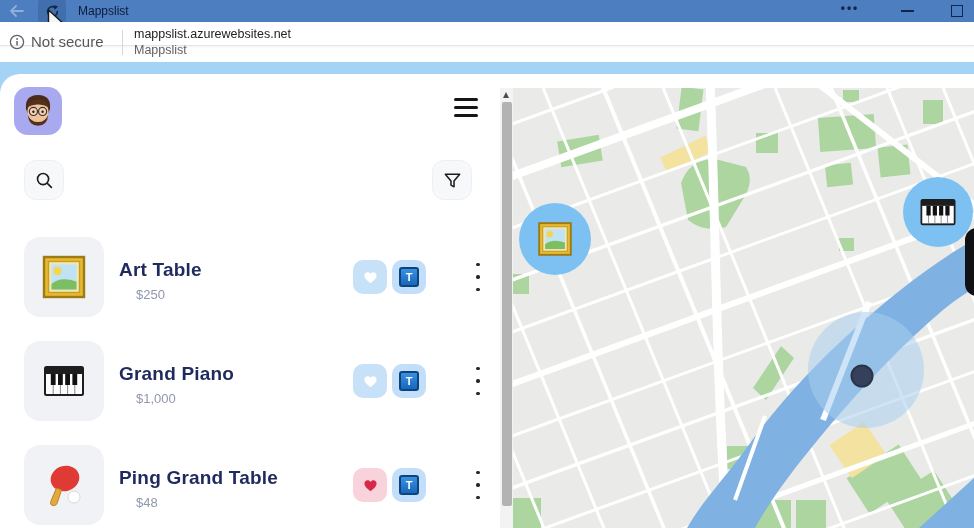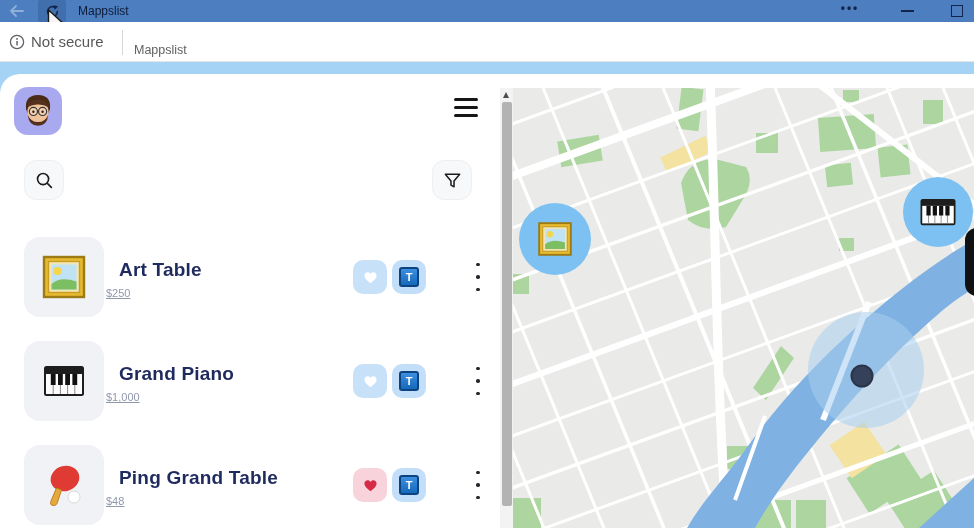--- a/index.html
+++ b/index.html
@@ -11,21 +11,21 @@
   .back-icon { position:absolute; left:8px; top:3px; }
   .refresh-btn { position:absolute; left:38px; top:0; width:28px; height:22px;
                  background:rgba(10,30,70,.15); border-radius:2px; display:flex; align-items:center; justify-content:center; }
   .tab-title { position:absolute; left:78px; top:4px; font-size:12px; color:#0E1B38; font-weight:500; }
   .win-more { position:absolute; left:838px; top:1px; width:24px; text-align:center;
               font-size:12px; letter-spacing:2px; color:#13254A; font-weight:bold; }
   .win-min  { position:absolute; left:901px; top:10px; width:13px; height:2px; background:#13254A; }
   .win-max  { position:absolute; left:951px; top:5px; width:12px; height:12px; border:1.6px solid #13254A; }
 
   
-  .infobar { position:absolute; left:0; top:22px; width:974px; height:40px; background:#fff;
+  .infobar { position:absolute; left:0; top:22px; width:974px; height:24px; background:#fff;
              border-bottom:1px solid #E6E6E6; box-shadow:0 1px 2px rgba(0,0,0,.06); }
   .info-icon { position:absolute; left:9px; top:12px; }
   .notsecure { position:absolute; left:31px; top:11px; font-size:15px; color:#585858; }
   .divider { position:absolute; left:122px; top:8px; width:1px; height:25px; background:#D6D6D6; }
   .addr-url  { position:absolute; left:134px; top:5px; font-size:12.5px; color:#222; }
   .addr-site { position:absolute; left:134px; top:21px; font-size:12.5px; color:#616161; }
 
   
   .pagebg { position:absolute; left:0; top:62px; width:974px; height:466px; background:#A5D3F6; }
   .card { position:absolute; left:0; top:74px; width:974px; height:454px; background:#fff;
@@ -38,21 +38,21 @@
   .menu-btn i { display:block; width:24px; height:2.6px; background:#161616; border-radius:2px; margin:0 0 5.4px 2px; }
   .sq-btn { position:absolute; width:40px; height:40px; border-radius:12px; background:#F7F8FA;
             border:1px solid #EDEFF3; display:flex; align-items:center; justify-content:center; cursor:pointer; }
   .search-btn { left:24px; top:160px; }
   .filter-btn { left:432px; top:160px; }
 
   .row { position:absolute; left:24px; width:456px; height:80px; }
   .thumb { position:absolute; left:0; top:0; width:80px; height:80px; border-radius:16px;
            background:#F0F2F6; display:flex; align-items:center; justify-content:center; }
   .title { position:absolute; left:95px; top:22px; font-size:19px; font-weight:700; color:#1F2A5E; letter-spacing:.2px; }
-  .price { position:absolute; left:82px; top:50px; font-size:11px; color:#9098AC;text-decoration:underline; }
+  .price { position:absolute; left:112px; top:50px; font-size:13px; color:#9098AC; }
   .act { position:absolute; top:23px; width:34px; height:34px; border-radius:10px;
          display:flex; align-items:center; justify-content:center; cursor:pointer; }
   .heart-btn { left:329px; background:#C7E1F8; }
   .heart-btn.fav { background:#F8D3DB; }
   .t-btn { left:368px; background:#C3DEF8; }
   .t-badge { width:20px; height:20px; border-radius:3px; border:2px solid #0C447F;
              background:linear-gradient(180deg,#3C8FE0,#1668BC); color:#fff; font-size:11px;
              font-weight:bold; display:flex; align-items:center; justify-content:center; }
   .kebab { position:absolute; left:448px; top:26px; width:12px; height:28px;
            display:flex; flex-direction:column; align-items:center; justify-content:space-between; cursor:pointer; }
@@ -126,20 +126,21 @@
   </svg>
 
   <div class="infobar">
     <svg class="info-icon" width="16" height="16" viewBox="0 0 16 16">
       <circle cx="8" cy="8" r="6.6" fill="none" stroke="#5F6368" stroke-width="1.3"></circle>
       <rect x="7.3" y="7" width="1.5" height="4.4" fill="#5F6368"></rect>
       <circle cx="8.05" cy="4.9" r="0.95" fill="#5F6368"></circle>
     </svg>
     <span class="notsecure">Not secure</span>
     <div class="divider"></div>
+    <span class="addr-url">mappslist.azurewebsites.net</span>
     <span class="addr-site">Mappslist</span>
   </div>
 
   <div class="pagebg"></div>
   <div class="card"></div>
 
   <div class="avatar">
     <svg width="44" height="44" viewBox="0 0 48 48">
       <path d="M11 22 Q9 7 24 6.5 Q39 7 37 22 L35 27 L13 27 Z" fill="#4A2B18"></path>
       <ellipse cx="24" cy="25" rx="11.5" ry="12.5" fill="#EFC29B"></ellipse>

